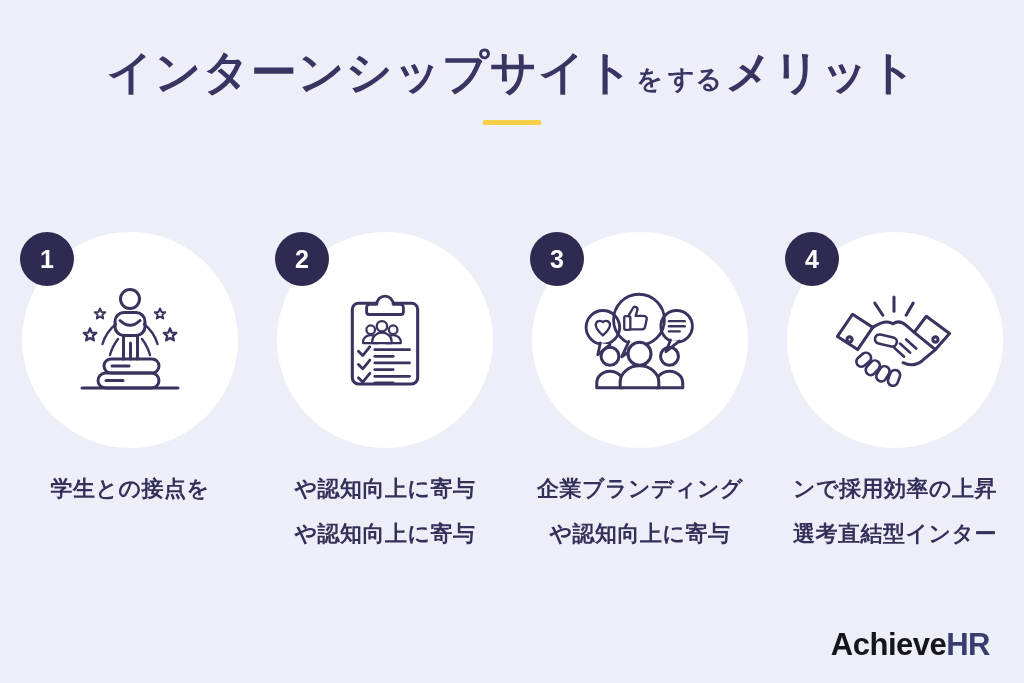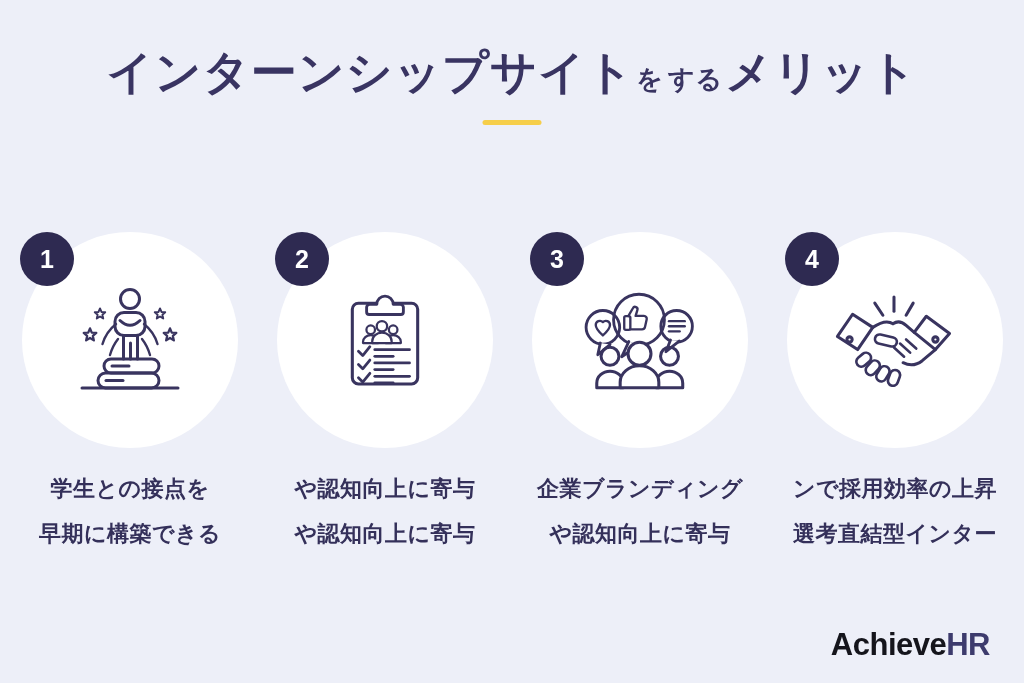--- a/index.html
+++ b/index.html
@@ -98,21 +98,20 @@
             <use href="#star" transform="translate(28,29) scale(0.92)"></use>
             <use href="#star" transform="translate(18,50) scale(1.1)"></use>
             <use href="#star" transform="translate(88,29) scale(0.92)"></use>
             <use href="#star" transform="translate(98,50) scale(1.1)"></use>
           </g>
         </svg>
       </div>
       <div class="badge">1</div>
       <div class="caption">
         <span>学生との接点を</span>
-        <span>早期に構築できる</span>
       </div>
     </div>
 
     <div class="card">
       <div class="big-circle">
         <svg width="82" height="96" viewBox="0 0 80 94" class="ic">
           <rect x="8" y="11" width="64" height="79" rx="6" stroke-width="3"></rect>
           <path d="M22,19.5 v-4.5 a3,3 0 0 1 3,-3 h7 a8,8 0 0 1 16,0 h7 a3,3 0 0 1 3,3 v4.5 a2.5,2.5 0 0 1 -2.5,2.5 h-31 a2.5,2.5 0 0 1 -2.5,-2.5 Z" fill="#ffffff" stroke-width="2.8"></path>
           <g stroke-width="2.2">
             <circle cx="26" cy="37" r="4.2"></circle>

